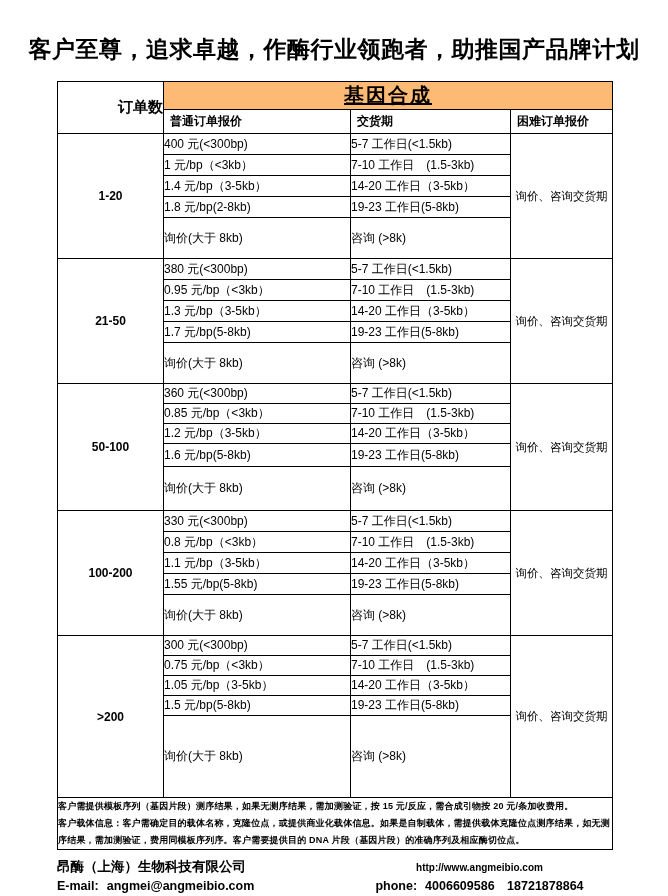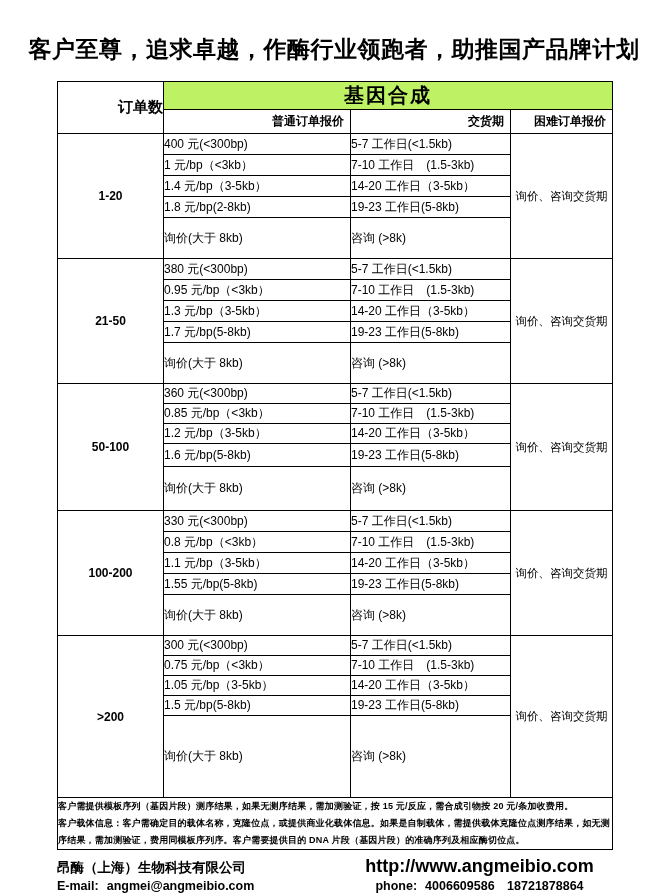--- a/index.html
+++ b/index.html
@@ -44,21 +44,21 @@
   }
   th.order-th {
     font-size: 15px;
     font-weight: bold;
     text-align: right;
     vertical-align: middle;
   }
   tr.hr2 th.sub {
     font-size: 12px;
     font-weight: bold;
-    text-align: right;
+    text-align: left;
     padding: 3px 6px;
     height: 22px;
     vertical-align: middle;
   }
   td.c-range {
     text-align: center;
     vertical-align: middle;
     font-size: 12px;
     font-weight: 600;
   }
@@ -97,42 +97,42 @@
   .footer {
     margin-left: 57px;
     width: 555px;
     margin-top: 7px;
     font-weight: bold;
   }
   .frow { display: flex; align-items: baseline; line-height: 19px; }
   .frow .left  { width: 290px; text-align: left; }
   .frow .right { flex: 1; text-align: center; }
   .company  { font-size: 13.5px; }
-  .website  { font-size: 18px; }
+  .website  { font-size: 10px; }
   .contact  { font-size: 12.5px; }
   .lbl { margin-right: 8px; }
 </style>
 </head>
 <body>
 
 <div class="page">
 
   <h1 class="title">客户至尊，追求卓越，作酶行业领跑者，助推国产品牌计划</h1>
 
   <table class="price-table">
     <colgroup>
         <col class="col1">
         <col class="col2">
         <col class="col3">
         <col class="col4">
       </colgroup>
     <thead>
       <tr class="hr1">
         <th class="order-th" rowspan="2">订单数</th>
-        <th class="banner" colspan="3" style="background: #bef264;">基因合成</th>
+        <th class="banner" colspan="3" style="background: #fdba74; text-decoration: underline;">基因合成</th>
       </tr>
       <tr class="hr2">
         <th class="sub">普通订单报价</th>
         <th class="sub">交货期</th>
         <th class="sub">困难订单报价</th>
       </tr>
     </thead>
 
     <tbody>
       <tr class="h21">

